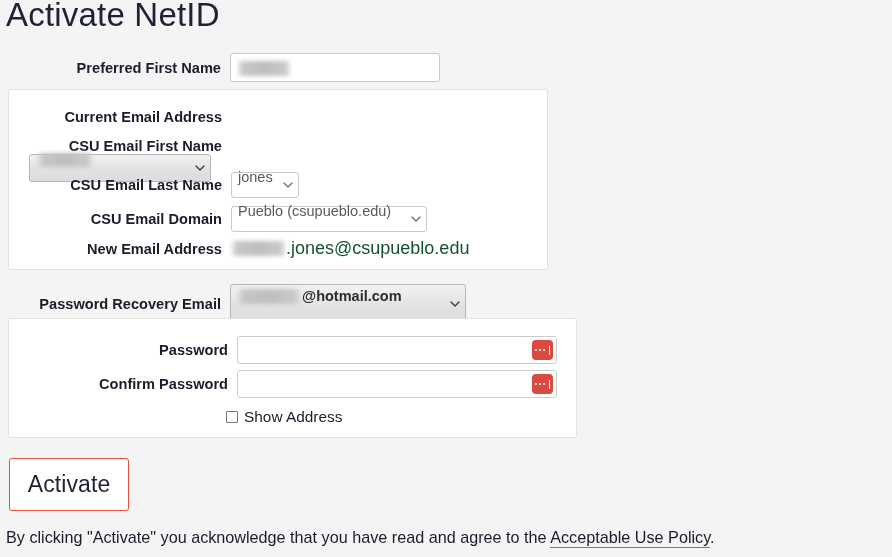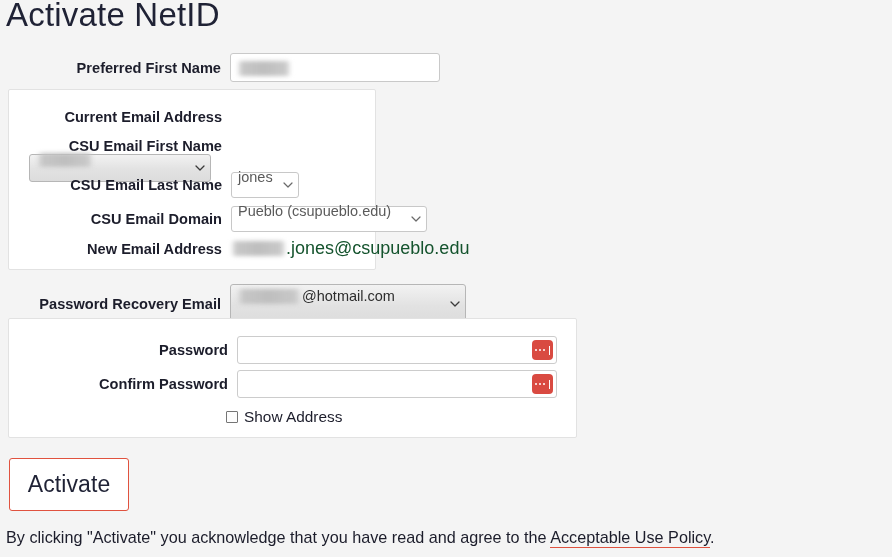--- a/index.html
+++ b/index.html
@@ -103,21 +103,21 @@
   .fieldset {
     position: absolute;
     background: #ffffff;
     border: 1px solid #e2e2e2;
     border-radius: 2px;
     box-sizing: border-box;
   }
   .fs-email {
     left: 8px;
     top: 89px;
-    width: 368px;
+    width: 540px;
     height: 181px;
   }
   .fs-password {
     left: 8px;
     top: 318px;
     width: 569px;
     height: 120px;
   }
 
   .fs-row {
@@ -161,20 +161,21 @@
   .sel-first {
     width: 182px;
     height: 28px;
     justify-content: flex-start;
   }
   .sel-last  { width: 68px; }
   .sel-domain{ width: 196px; }
   .sel-recov {
     width: 236px;
     height: 40px;
+    font-weight: bold;
   }
 
   .redact-sel-first {
     width: 56px;
     height: 14px;
     margin-left: 1px;
   }
   .redact-sel-recov {
     width: 64px;
     height: 15px;

